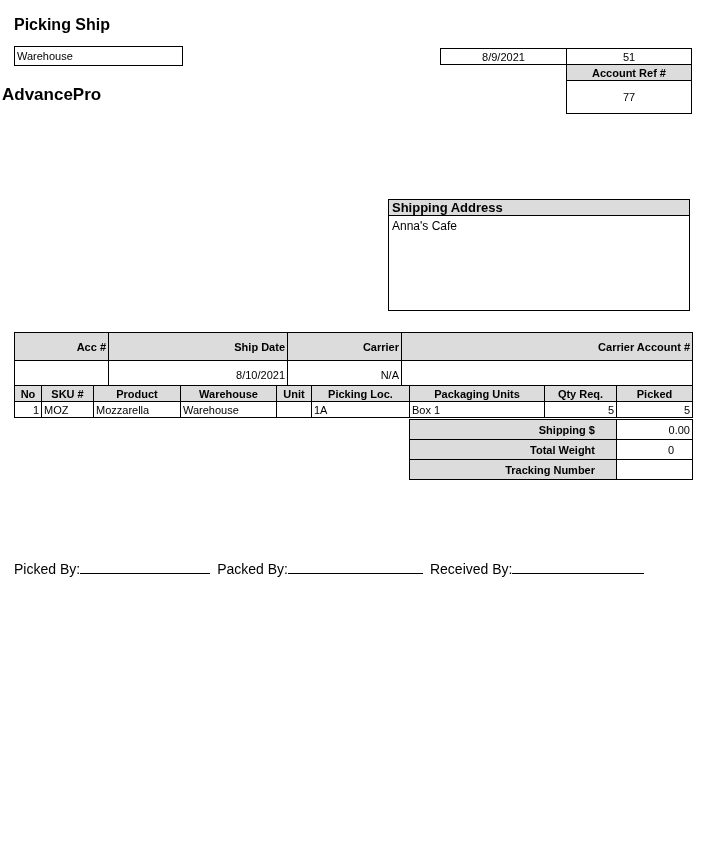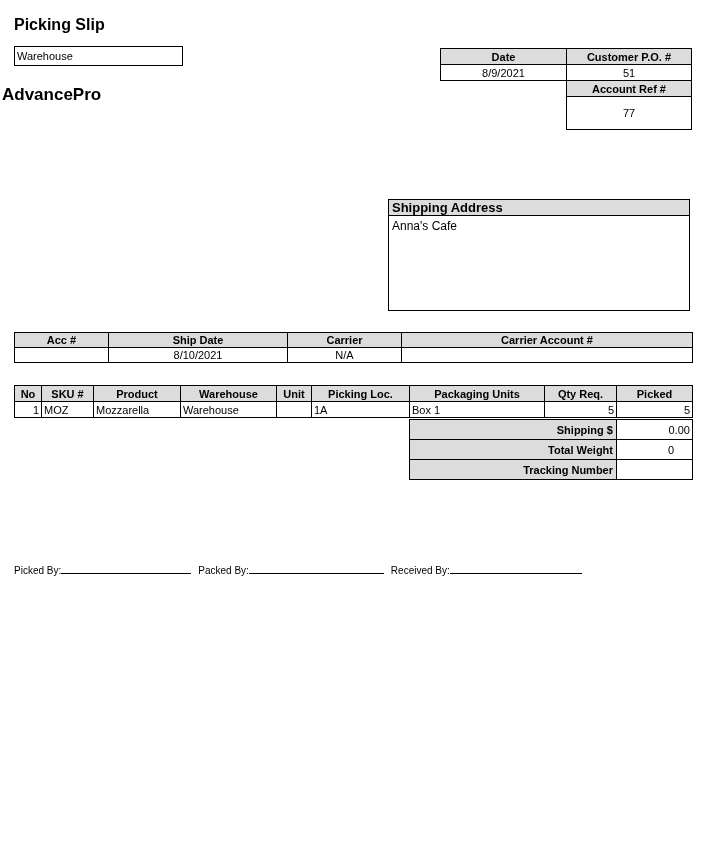--- a/index.html
+++ b/index.html
@@ -80,71 +80,67 @@
     line-height: 16px;
     padding: 0 3px;
   }
   .ship-box .bd {
     font-size: 12px;
     padding: 3px 3px;
   }
 
   
   .shipment-table { left: 14px; top: 332px; width: 678px; }
-  .shipment-table td { height: 15px; }
+  .shipment-table td { height: 28px; text-align: right; }
 
   
   .items-table { left: 14px; top: 385px; width: 678px; }
   .items-table td { height: 16px; }
 
   
   .totals-table { left: 409px; top: 419px; width: 283px; }
   .totals-table td { height: 20px; }
-  .totals-table .lbl { background: #DCDCDC; font-weight: bold; text-align: right; padding-right: 3px; }
+  .totals-table .lbl { background: #DCDCDC; font-weight: bold; text-align: right; padding-right: 21px; }
   .pad-r { padding-right: 18px; }
 
   
   .signatures {
     position: absolute;
     left: 14px; top: 561px;
-    font-size: 10px;
+    font-size: 14px;
     white-space: nowrap;
   }
   .sig-line {
     display: inline-block;
     border-bottom: 1px solid #000;
     height: 13px;
     vertical-align: baseline;
     margin-right: 7px;
   }
   .sig-line.w1 { width: 130px; }
   .sig-line.w2 { width: 135px; }
   .sig-line.w3 { width: 132px; }
 </style>
 </head>
 <body>
 
 <div class="page">
 
-  <div class="page-title">Picking Slip</div>
+  <div class="page-title">Picking Ship</div>
 
   <div class="warehouse-box">Warehouse</div>
 
   <div class="brand">AdvancePro</div>
 
   <table class="info-table">
     <colgroup>
         <col style="width:126px">
         <col style="width:125px">
       </colgroup>
     <tbody>
-        <tr>
-      <td class="hdr c">Date</td>
-      <td class="hdr c">Customer P.O. #</td>
-    </tr>
     <tr>
       <td class="c">8/9/2021</td>
       <td class="c">51</td>
     </tr>
     <tr>
       <td class="ghost"></td>
       <td class="hdr c">Account Ref #</td>
     </tr>
     <tr class="tall">
       <td class="ghost"></td>

